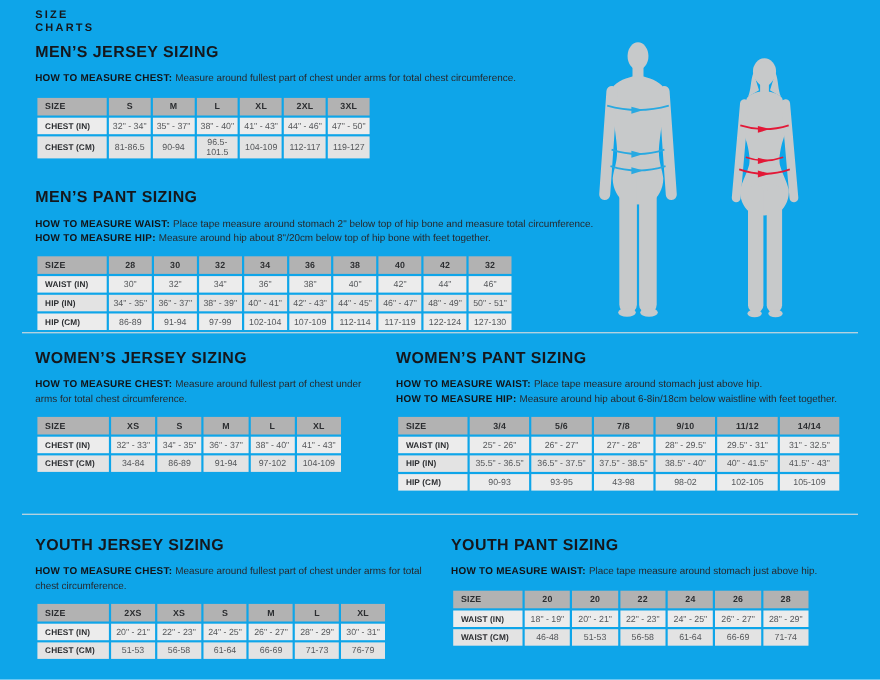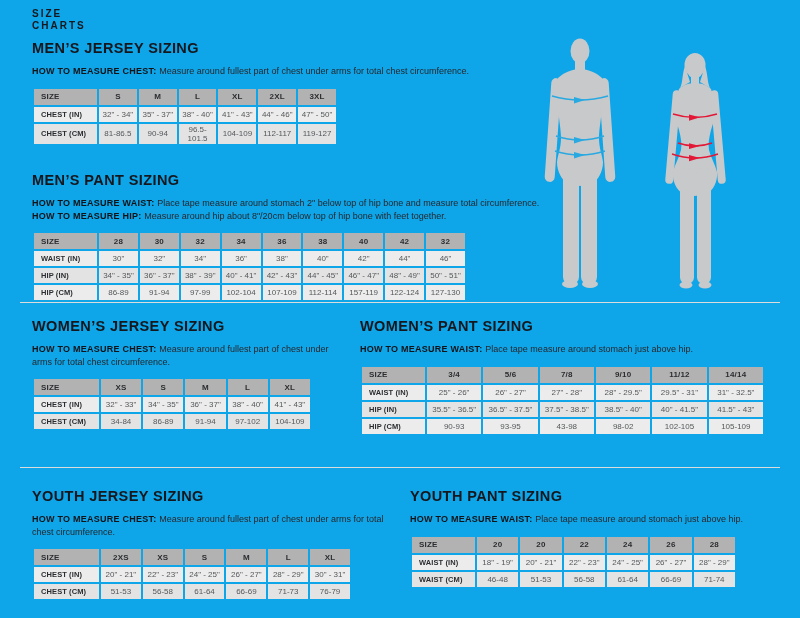--- a/index.html
+++ b/index.html
@@ -132,21 +132,21 @@
             <td>50" - 51"</td>
           </tr>
           <tr>
             <td class="row-label">HIP (CM)</td>
             <td>86-89</td>
             <td>91-94</td>
             <td>97-99</td>
             <td>102-104</td>
             <td>107-109</td>
             <td>112-114</td>
-            <td>157-119</td>
+            <td>117-119</td>
             <td>122-124</td>
             <td>127-130</td>
           </tr>
         </tbody>
       </table>
   </div>
 
   <svg class="abs" style="left:540px;top:38px;" width="80" height="252" viewBox="0 0 80 252">
     <g fill="currentColor" color="#c7c9ca">
       <ellipse cx="40" cy="13" rx="9.5" ry="12.5"></ellipse>
@@ -241,20 +241,21 @@
             <td>104-109</td>
           </tr>
         </tbody>
       </table>
   </div>
 
   <div class="abs" style="left:360px;top:318px;width:420px;">
     <h2 class="section-title">WOMEN’S PANT SIZING</h2>
     <div>
         <div class="howto-line"><strong>HOW TO MEASURE WAIST: </strong><span>Place tape measure around stomach just above hip.</span></div>
+        <div class="howto-line"><strong>HOW TO MEASURE HIP: </strong><span>Measure around hip about 6-8in/18cm below waistline with feet together.</span></div>
       </div>
     <table class="size-table tbl-womens-pant">
         <thead>
           <tr>
             <th class="label-col">SIZE</th>
             <th>3/4</th>
             <th>5/6</th>
             <th>7/8</th>
             <th>9/10</th>
             <th>11/12</th>

